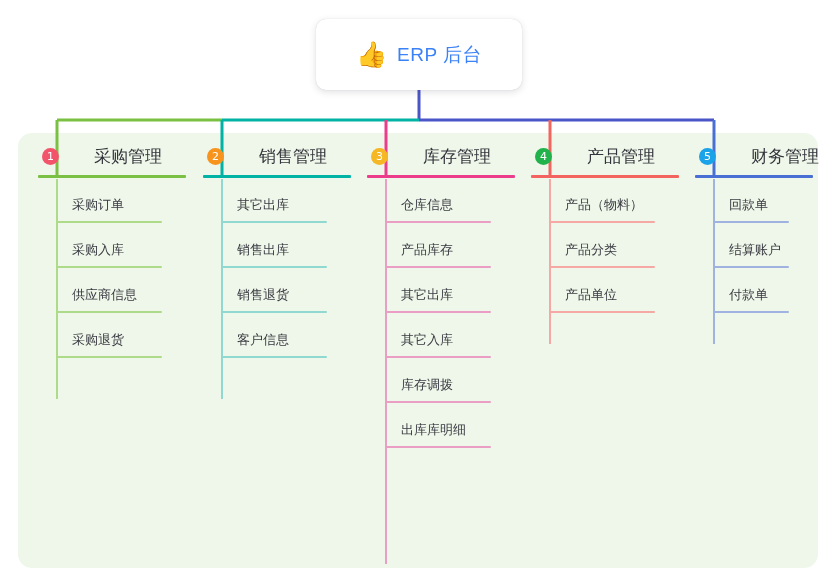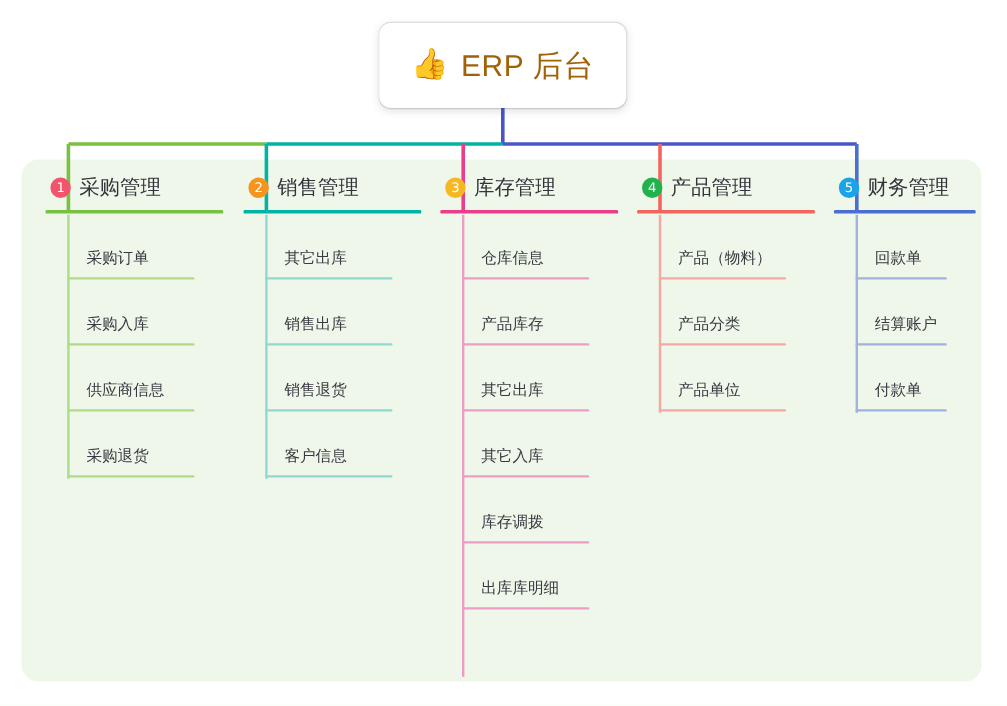--- a/index.html
+++ b/index.html
@@ -37,22 +37,22 @@
     justify-content: center;
     gap: 10px;
     z-index: 5;
   }
   .root-emoji {
     font-size: 25px;
     line-height: 1;
     color: #e8b23a;
   }
   .root-title {
-    font-size: 25px;
-    color: #a16207;
+    font-size: 19px;
+    color: #3b82f6;
     letter-spacing: 0.5px;
     white-space: nowrap;
   }
 
   
   .panel {
     position: absolute;
     left: 18px;
     top: 133px;
     width: 800px;
@@ -99,34 +99,35 @@
     font-size: 11px;
     line-height: 17px;
     text-align: center;
     flex: 0 0 auto;
     font-family: "DejaVu Sans", sans-serif;
   }
   .col-title {
     font-size: 17px;
     color: #33333b;
     white-space: nowrap;
+    margin-left: 28px;
   }
   .head-rule {
     height: 3px;
     margin-top: 6px;
     border-radius: 1px;
   }
 
   .leaves {
     position: relative;
     margin-top: 0;
   }
   .leaf {
     position: relative;
-    height: 55px;
+    height: 45px;
   }
   .leaf-label {
     position: absolute;
     left: 34px;
     bottom: 9px;
     font-size: 13px;
     color: #3a3a42;
     white-space: nowrap;
   }
   .leaf-rule {

